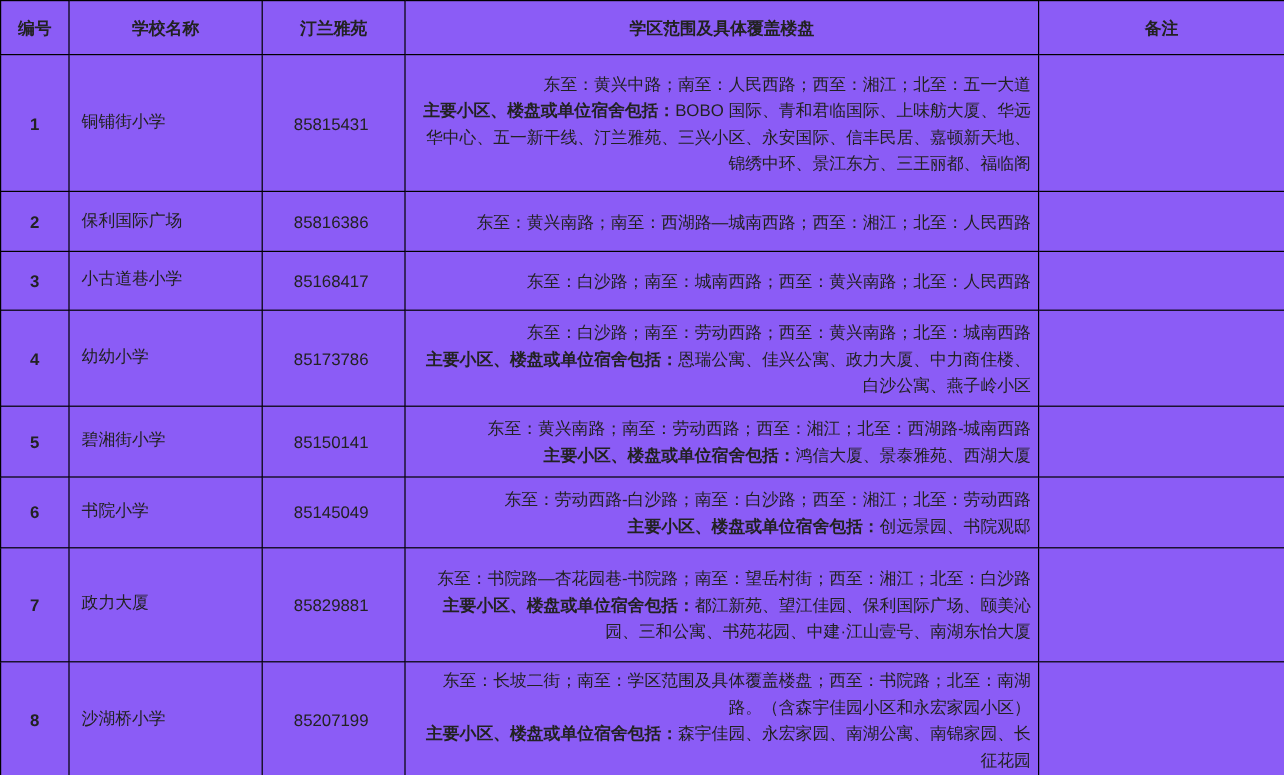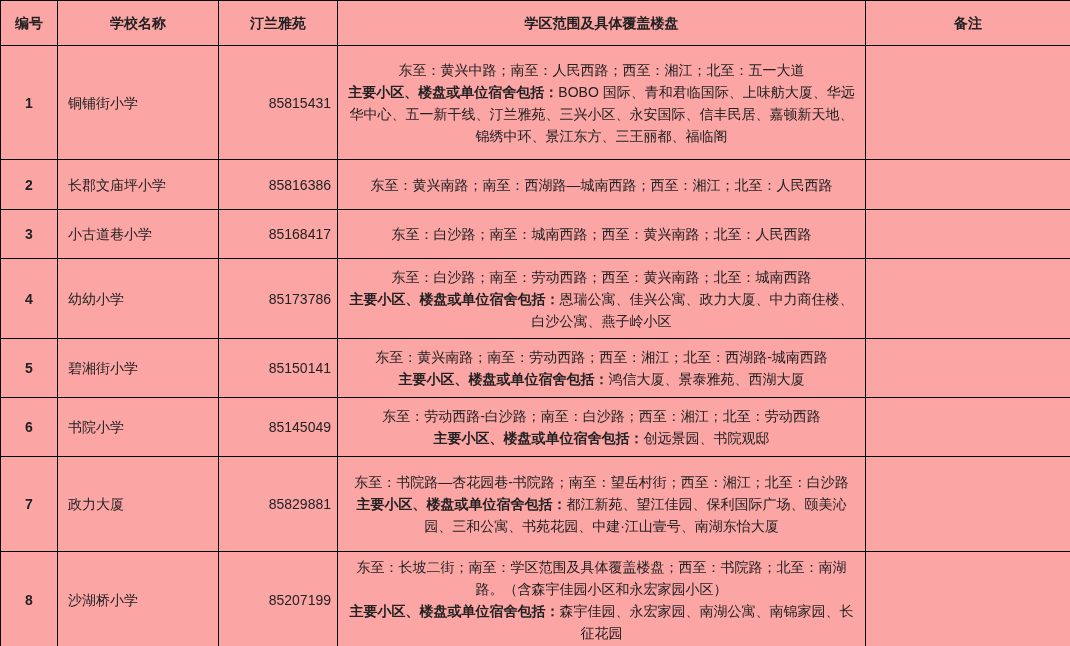--- a/index.html
+++ b/index.html
@@ -6,21 +6,21 @@
     margin: 0;
     padding: 0;
     background: #ffffff;
     font-family: "Liberation Sans", "DejaVu Sans", sans-serif;
     color: #222222;
   }
   #page {
     width: 1070px;
     height: 646px;
     overflow: hidden;
-    background: #fca5a5;
+    background: #8b5cf6;
   }
   table {
     width: 1070px;
     border-collapse: collapse;
     table-layout: fixed;
   }
   th, td {
     border: 1px solid #000000;
     vertical-align: middle;
     font-size: 14px;
@@ -29,23 +29,23 @@
     overflow: hidden;
     word-break: break-all;
   }
   thead th {
     font-weight: bold;
     text-align: center;
     height: 40px;
     padding: 2px 4px;
   }
   .col-id   { text-align: center; font-weight: bold; }
-  .col-name { text-align: left; padding-left: 10px; }
-  .col-phone{ text-align: right; padding-left: 2px; font-weight: normal; }
-  .col-district { text-align: center; padding: 4px 6px; }
+  .col-name { text-align: left; padding-left: 10px; font-family: Liberation Mono, monospace; }
+  .col-phone{ text-align: center; padding-left: 2px; font-weight: normal; }
+  .col-district { text-align: right; padding: 4px 6px; }
   .col-remark { text-align: left; }
   td.col-name, td.col-phone { font-weight: normal; }
   .coverage-label { font-weight: bold; }
   
   tbody tr:nth-child(1) td { height: 105px; }
   tbody tr:nth-child(2) td { height: 41px; }
   tbody tr:nth-child(3) td { height: 40px; }
   tbody tr:nth-child(4) td { height: 71px; }
   tbody tr:nth-child(5) td { height: 50px; }
   tbody tr:nth-child(6) td { height: 50px; }
@@ -81,21 +81,21 @@
     <td class="col-phone">85815431</td>
     <td class="col-district">
       <div>东至：黄兴中路；南至：人民西路；西至：湘江；北至：五一大道</div>
       <div><span class="coverage-label">主要小区、楼盘或单位宿舍包括：</span><span>BOBO 国际、青和君临国际、上味舫大厦、华远华中心、五一新干线、汀兰雅苑、三兴小区、永安国际、信丰民居、嘉顿新天地、锦绣中环、景江东方、三王丽都、福临阁</span></div>
     </td>
     <td class="col-remark"></td>
   </tr>
 
   <tr>
     <td class="col-id">2</td>
-    <td class="col-name">长郡文庙坪小学</td>
+    <td class="col-name">保利国际广场</td>
     <td class="col-phone">85816386</td>
     <td class="col-district">
       <div>东至：黄兴南路；南至：西湖路—城南西路；西至：湘江；北至：人民西路</div>
       <div><span class="coverage-label"></span><span></span></div>
     </td>
     <td class="col-remark"></td>
   </tr>
 
   <tr>
     <td class="col-id">3</td>

